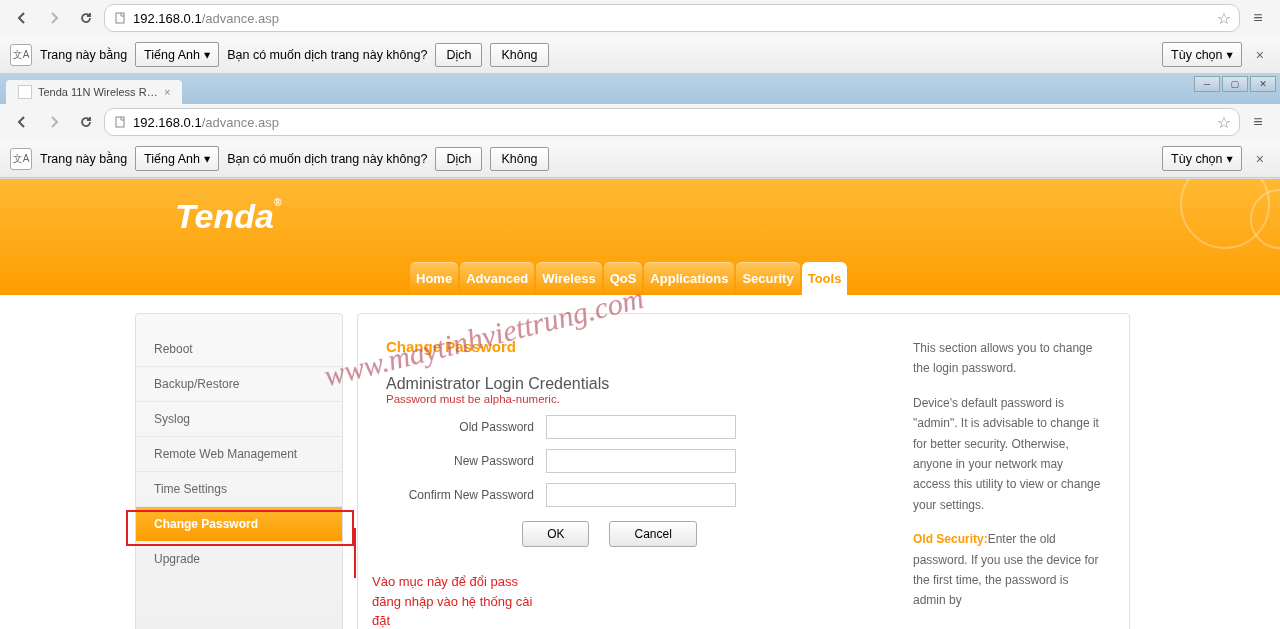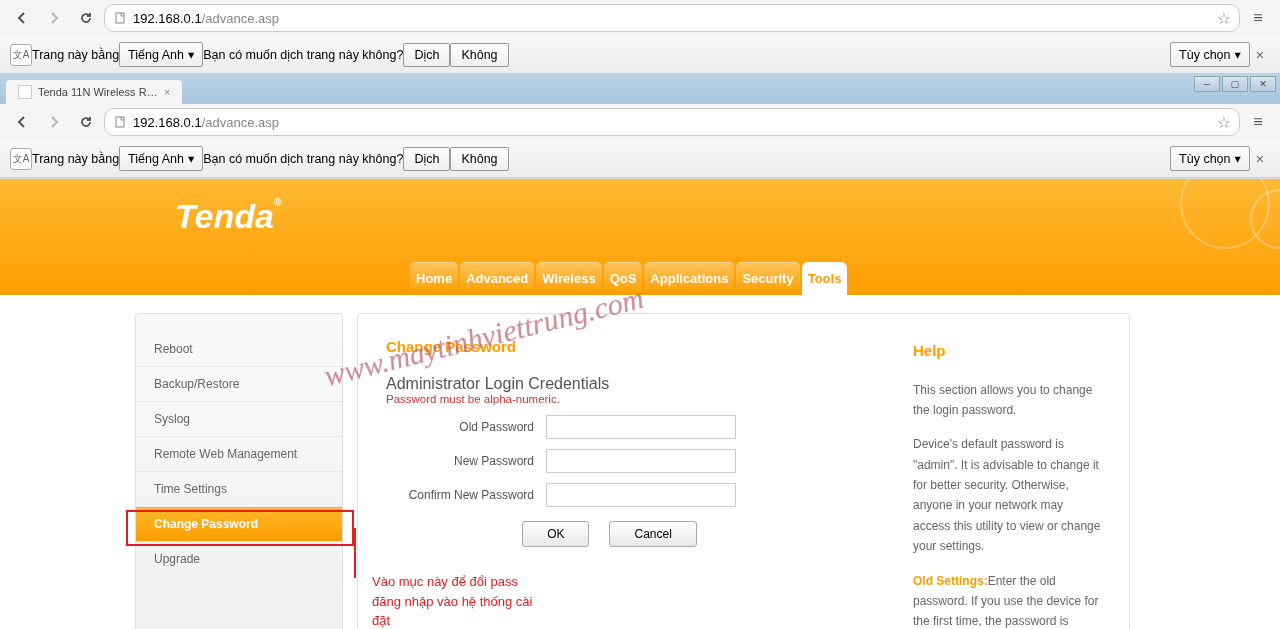--- a/index.html
+++ b/index.html
@@ -9,21 +9,21 @@
 .browser-chrome { background: #f5f5f5; border-bottom: 1px solid #ddd; }
 .nav-row { display: flex; align-items: center; padding: 4px 8px; gap: 4px; }
 .nav-btn { width: 28px; height: 28px; display: flex; align-items: center; justify-content: center; color: #555; cursor: pointer; border-radius: 3px; }
 .url-bar { flex: 1; display: flex; align-items: center; background: #fff; border: 1px solid #ccc; border-radius: 10px; height: 28px; padding: 0 8px; gap: 6px; }
 .url-text { flex: 1; font-size: 13px; color: #333; }
 .url-host { color: #000; }
 .url-path { color: #888; }
 .star-btn { color: #888; cursor: pointer; }
 .menu-btn { width: 28px; height: 28px; display: flex; align-items: center; justify-content: center; color: #555; cursor: pointer; }
 
-.translate-bar { display: flex; align-items: center; padding: 6px 10px; gap: 0; background: linear-gradient(#f9f9f9, #ececec); border-bottom: 1px solid #ccc; font-size: 12.5px; }
+.translate-bar { display: flex; align-items: center; padding: 6px 10px; gap: 8px; background: linear-gradient(#f9f9f9, #ececec); border-bottom: 1px solid #ccc; font-size: 12.5px; }
 .translate-icon { width: 22px; height: 22px; border: 1px solid #aaa; border-radius: 3px; display: flex; align-items: center; justify-content: center; font-size: 10px; color: #666; background: #fff; }
 .translate-btn { border: 1px solid #999; background: linear-gradient(#fff,#eee); padding: 4px 10px; font-size: 12.5px; cursor: pointer; border-radius: 2px; }
 .translate-select { border: 1px solid #999; background: linear-gradient(#fff,#eee); padding: 4px 8px; font-size: 12.5px; cursor: pointer; border-radius: 2px; display: flex; align-items: center; gap: 4px; }
 .translate-spacer { flex: 1; }
 .close-x { cursor: pointer; color: #666; padding: 0 6px; font-size: 14px; }
 
 
 .tab-strip { background: linear-gradient(#b9d3e8, #a8c5dc); display: flex; align-items: flex-end; padding: 6px 6px 0 6px; height: 30px; position: relative; }
 .browser-tab { background: #f5f5f5; border-radius: 4px 4px 0 0; padding: 5px 12px; font-size: 11px; color: #444; display: flex; align-items: center; gap: 6px; max-width: 180px; }
 .tab-close { color: #888; cursor: pointer; }
@@ -237,25 +237,24 @@
         <label>Confirm New Password</label>
         <input type="password" style="">
       </div>
       <div class="btn-row">
         <button class="form-btn">OK</button>
         <button class="form-btn">Cancel</button>
       </div>
     </div>
 
     <div class="help-panel">
-      <div class="help-title">Help</div>
       <p>This section allows you to change the login password.</p>
       <p>Device's default password is "admin". It is advisable to change it for better security. Otherwise, anyone in your network may access this utility to view or change your settings.</p>
       <p>
-        <span class="help-strong">Old Settings:</span><span>Enter the old password. If you use the device for the first time, the password is admin by</span>
+        <span class="help-strong">Old Security:</span><span>Enter the old password. If you use the device for the first time, the password is admin by</span>
       </p>
     </div>
   </div>
 </div>
 
 <div class="red-box" style="left:126px;top:510px;width:228px;height:36px"></div>
 <div class="red-line" style="left:354px;top:528px;width:2px;height:50px"></div>
 <div class="red-text" style="left:372px;top:572px;width:170px">Vào mục này để đổi pass đăng nhập vào hệ thống cài đặt</div>
 
 <div class="watermark" style="left:320px;top:320px">www.maytinhviettrung.com</div>

